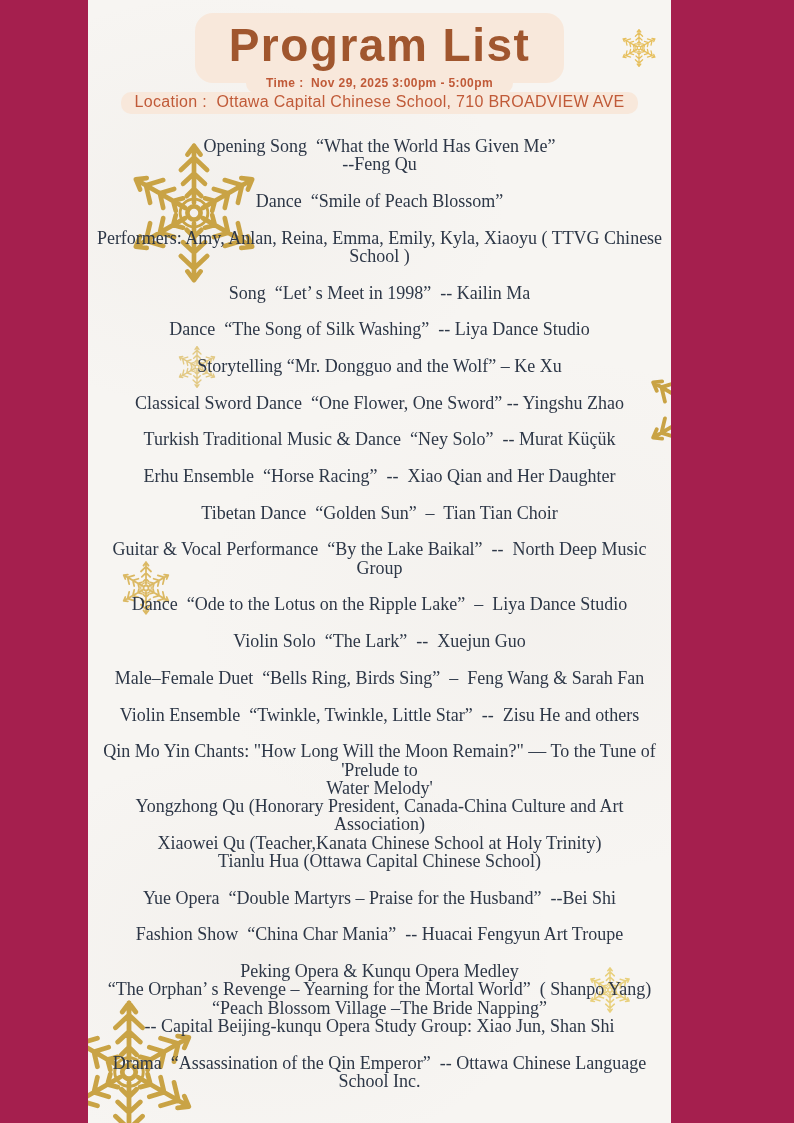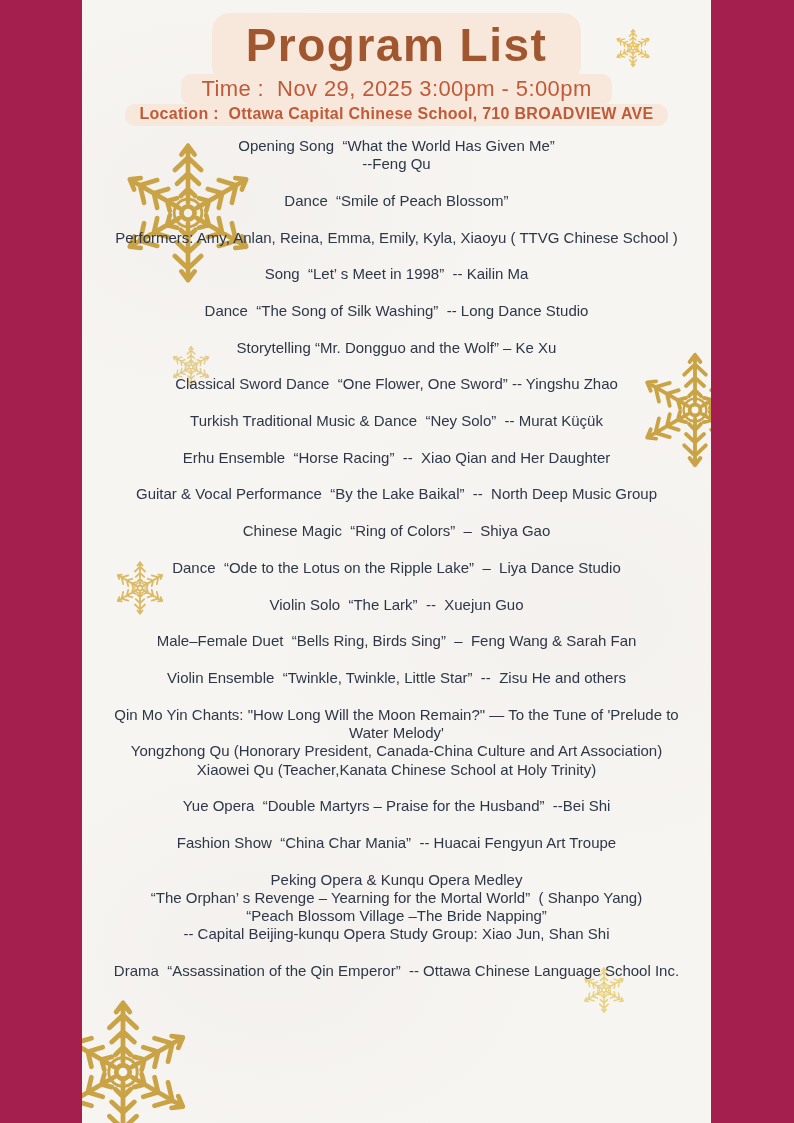--- a/index.html
+++ b/index.html
@@ -2,21 +2,21 @@
 <html style="--maroon: #a51f4e; --paper: #f7f5f2; --card-peach: #f8e8db; --title-brown: #a0562e; --accent-orange: #c05a38; --ink: #2d3747; --gold: #c9a345;"><head>
 <meta charset="utf-8">
 <style>
   html,body{margin:0;padding:0;}
   body{
     width:794px;height:1123px;position:relative;overflow:hidden;
     background:var(--maroon,#a51f4e);
     font-family:"Liberation Sans", sans-serif;
   }
   .paper{
-    position:absolute;top:0;bottom:0;left:82px;width:629px;
+    position:absolute;top:0;bottom:0;left:88px;width:583px;
     background:
       radial-gradient(ellipse 420px 300px at 22% 18%, rgba(190,180,170,0.07), transparent 70%),
       radial-gradient(ellipse 500px 380px at 78% 55%, rgba(190,180,170,0.06), transparent 70%),
       radial-gradient(ellipse 420px 300px at 30% 85%, rgba(190,180,170,0.07), transparent 70%),
       var(--paper,#f7f5f2);
     overflow:hidden;
   }
   
   .header{
     position:absolute;top:13px;left:0;right:0;
@@ -30,42 +30,43 @@
     font-size:46px;font-weight:bold;letter-spacing:1.5px;
     line-height:1.05;
     white-space:pre;
   }
   .hdr-time{
     background:var(--card-peach,#f8e8db);
     border-radius:10px;
     margin-top:-9px;
     padding:2px 20px 3px 20px;
     color:var(--accent-orange,#c05a38);
-    font-size:22px;font-weight:normal;letter-spacing:0.4px;
+    font-size:12px;font-weight:bold;letter-spacing:0.4px;
     white-space:pre;
   }
   .hdr-loc{
     background:var(--card-peach,#f8e8db);
     border-radius:10px;
     margin-top:-1px;
     padding:1px 14px 3px 14px;
     color:var(--accent-orange,#c05a38);
-    font-size:16px;font-weight:bold;letter-spacing:0.3px;
+    font-size:16px;font-weight:normal;letter-spacing:0.3px;
     white-space:pre;
   }
   
   .program{
     position:absolute;top:137px;left:8px;right:8px;
     text-align:center;z-index:2;
   }
   .item{
     margin:0 0 18.4px 0;
     color:var(--ink,#2d3747);
-    font-size:15px;
+    font-size:18px;
     line-height:18.3px;
+    font-family:Liberation Serif, serif;
   }
   .item .line{display:block;white-space:pre-wrap;}
   
   .sf{position:absolute;z-index:1;}
   .sf svg{display:block;width:100%;height:100%;}
 </style>
 </head>
 <body>
 
 <svg width="0" height="0" style="position:absolute" aria-hidden="true">
@@ -137,57 +138,58 @@
       <p class="item">
         <span class="line">Dance  “Smile of Peach Blossom”</span>
       </p>
       <p class="item">
         <span class="line">Performers: Amy, Anlan, Reina, Emma, Emily, Kyla, Xiaoyu ( TTVG Chinese School )</span>
       </p>
       <p class="item">
         <span class="line">Song  “Let’ s Meet in 1998”  -- Kailin Ma</span>
       </p>
       <p class="item">
-        <span class="line">Dance  “The Song of Silk Washing”  -- Long Dance Studio</span>
+        <span class="line">Dance  “The Song of Silk Washing”  -- Liya Dance Studio</span>
       </p>
       <p class="item">
         <span class="line">Storytelling “Mr. Dongguo and the Wolf” – Ke Xu</span>
       </p>
       <p class="item">
         <span class="line">Classical Sword Dance  “One Flower, One Sword” -- Yingshu Zhao</span>
       </p>
       <p class="item">
         <span class="line">Turkish Traditional Music &amp; Dance  “Ney Solo”  -- Murat Küçük</span>
       </p>
       <p class="item">
         <span class="line">Erhu Ensemble  “Horse Racing”  --  Xiao Qian and Her Daughter</span>
       </p>
       <p class="item">
+        <span class="line">Tibetan Dance  “Golden Sun”  –  Tian Tian Choir</span>
+      </p>
+      <p class="item">
         <span class="line">Guitar &amp; Vocal Performance  “By the Lake Baikal”  --  North Deep Music Group</span>
-      </p>
-      <p class="item">
-        <span class="line">Chinese Magic  “Ring of Colors”  –  Shiya Gao</span>
       </p>
       <p class="item">
         <span class="line">Dance  “Ode to the Lotus on the Ripple Lake”  –  Liya Dance Studio</span>
       </p>
       <p class="item">
         <span class="line">Violin Solo  “The Lark”  --  Xuejun Guo</span>
       </p>
       <p class="item">
         <span class="line">Male–Female Duet  “Bells Ring, Birds Sing”  –  Feng Wang &amp; Sarah Fan</span>
       </p>
       <p class="item">
         <span class="line">Violin Ensemble  “Twinkle, Twinkle, Little Star”  --  Zisu He and others</span>
       </p>
       <p class="item">
         <span class="line">Qin Mo Yin Chants: "How Long Will the Moon Remain?" — To the Tune of 'Prelude to</span>
         <span class="line">Water Melody'</span>
         <span class="line">Yongzhong Qu (Honorary President, Canada-China Culture and Art Association)</span>
         <span class="line">Xiaowei Qu (Teacher,Kanata Chinese School at Holy Trinity)</span>
+        <span class="line">Tianlu Hua (Ottawa Capital Chinese School)</span>
       </p>
       <p class="item">
         <span class="line">Yue Opera  “Double Martyrs – Praise for the Husband”  --Bei Shi</span>
       </p>
       <p class="item">
         <span class="line">Fashion Show  “China Char Mania”  -- Huacai Fengyun Art Troupe</span>
       </p>
       <p class="item">
         <span class="line">Peking Opera &amp; Kunqu Opera Medley</span>
         <span class="line">“The Orphan’ s Revenge – Yearning for the Mortal World”  ( Shanpo Yang)</span>

